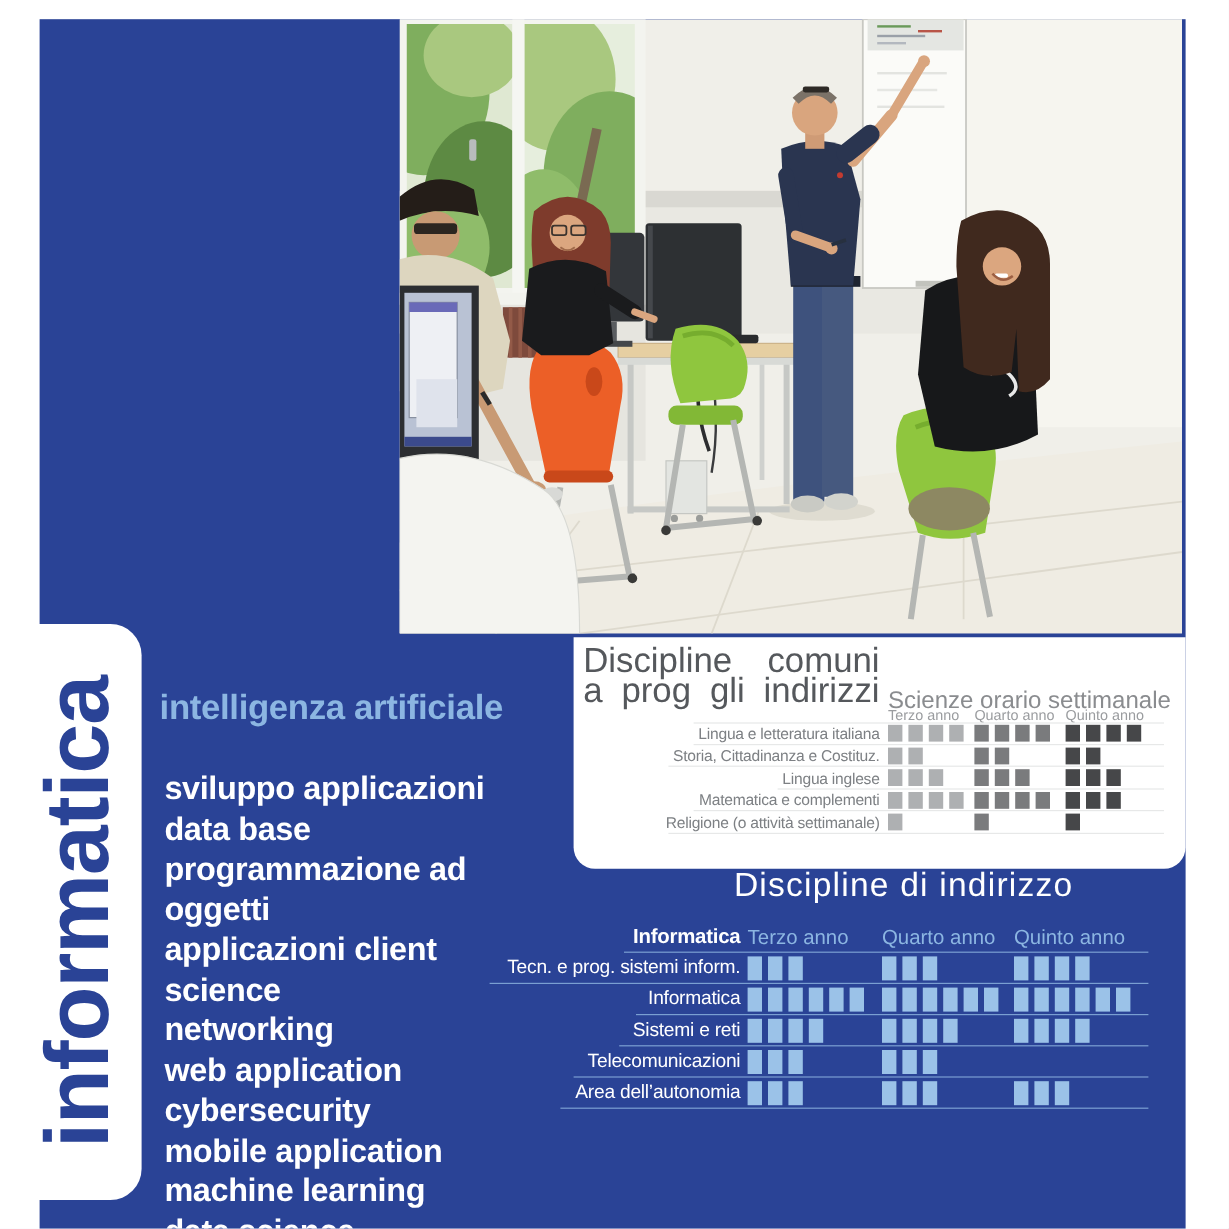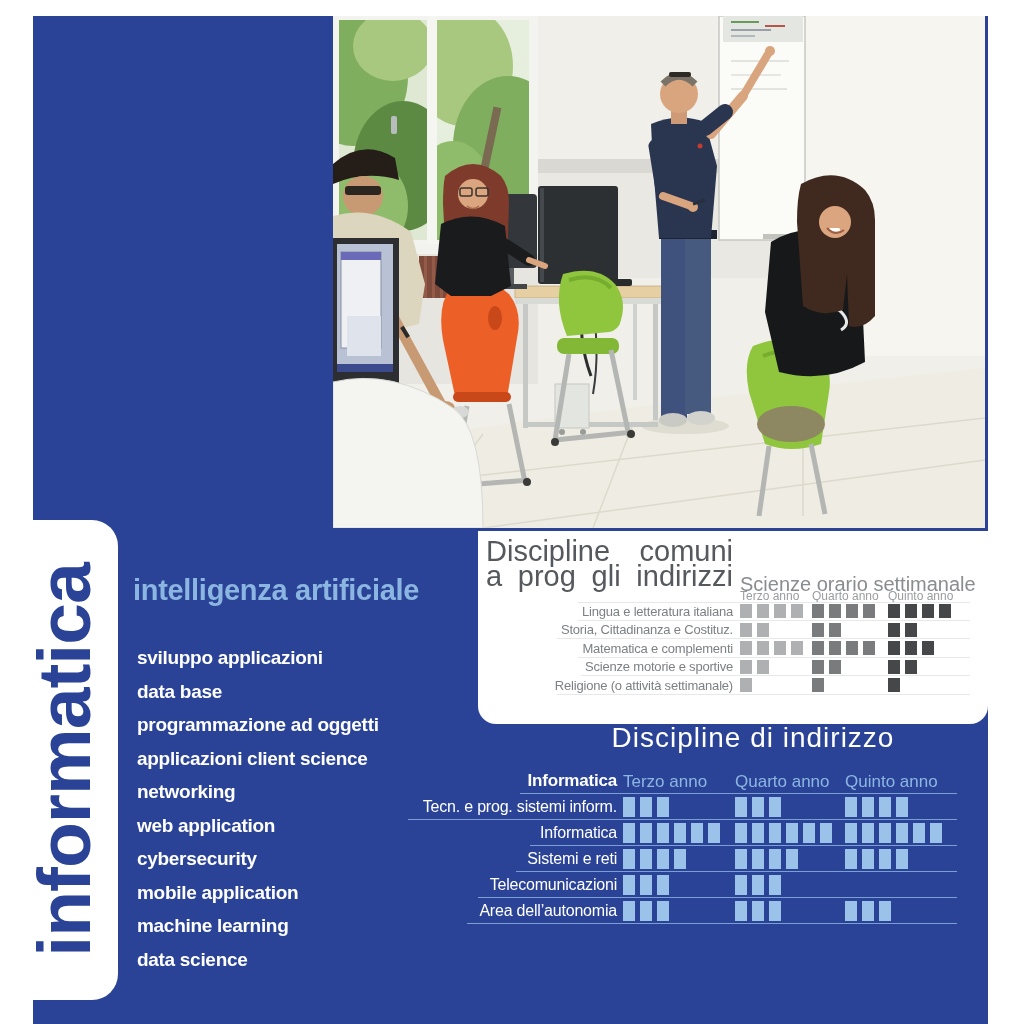--- a/index.html
+++ b/index.html
@@ -45,21 +45,21 @@
   .ind-row .sq{width:12px;height:20px;}
   .ind-row .sq-group{top:3px;}
   .ind-row .rule{background:rgba(150,190,230,0.75);}
   .ind-header .row-label{font-weight:700;font-size:17px;}
   .ind-year{position:absolute;font-size:17px;color:var(--light-blue);white-space:nowrap;top:4px;}
 
   
   .topics{position:absolute;left:100px;top:558px;width:330px;}
   .topics-highlight{margin:0;color:var(--light-blue);font-size:29px;font-weight:700;letter-spacing:-0.3px;}
   .topics-list{list-style:none;margin:34px 0 0 4px;padding:0;}
-  .topics-list li{color:#ffffff;font-size:19px;font-weight:700;line-height:33.5px;letter-spacing:-0.3px;}
+  .topics-list li{color:#ffffff;font-size:27px;font-weight:700;line-height:33.5px;letter-spacing:-0.3px;}
 
   
   .sidebar-tab{position:absolute;left:0;top:520px;width:118px;height:480px;background:#ffffff;
                border-radius:0 26px 26px 0;display:flex;align-items:center;justify-content:center;}
   .sidebar-tab span{transform:rotate(-90deg);white-space:nowrap;color:var(--blue);
                     font-size:75px;font-weight:700;letter-spacing:-1px;padding-top:10px;}
 </style>
 </head>
 <body>
 
@@ -295,55 +295,58 @@
               <i class="sq" style="background: rgb(122, 123, 125);"></i>
               <i class="sq" style="background: rgb(122, 123, 125);"></i>
             </div>
             <div class="sq-group" style="left: 410px;">
               <i class="sq" style="background: rgb(70, 71, 73);"></i>
               <i class="sq" style="background: rgb(70, 71, 73);"></i>
             </div>
             <em class="rule" style="left: 79px;"></em>
           </div>
           <div class="dc-row">
+            <span class="row-label"><span>Lingua inglese</span></span>
+            <div class="sq-group" style="left: 262px;">
+              <i class="sq" style="background: rgb(174, 176, 178);"></i>
+              <i class="sq" style="background: rgb(174, 176, 178);"></i>
+              <i class="sq" style="background: rgb(174, 176, 178);"></i>
+            </div>
+            <div class="sq-group" style="left: 334px;">
+              <i class="sq" style="background: rgb(122, 123, 125);"></i>
+              <i class="sq" style="background: rgb(122, 123, 125);"></i>
+              <i class="sq" style="background: rgb(122, 123, 125);"></i>
+            </div>
+            <div class="sq-group" style="left: 410px;">
+              <i class="sq" style="background: rgb(70, 71, 73);"></i>
+              <i class="sq" style="background: rgb(70, 71, 73);"></i>
+              <i class="sq" style="background: rgb(70, 71, 73);"></i>
+            </div>
+            <em class="rule" style="left: 170px;"></em>
+          </div>
+          <div class="dc-row">
             <span class="row-label"><span>Matematica e complementi</span></span>
             <div class="sq-group" style="left: 262px;">
               <i class="sq" style="background: rgb(174, 176, 178);"></i>
               <i class="sq" style="background: rgb(174, 176, 178);"></i>
               <i class="sq" style="background: rgb(174, 176, 178);"></i>
               <i class="sq" style="background: rgb(174, 176, 178);"></i>
             </div>
             <div class="sq-group" style="left: 334px;">
               <i class="sq" style="background: rgb(122, 123, 125);"></i>
               <i class="sq" style="background: rgb(122, 123, 125);"></i>
               <i class="sq" style="background: rgb(122, 123, 125);"></i>
               <i class="sq" style="background: rgb(122, 123, 125);"></i>
             </div>
             <div class="sq-group" style="left: 410px;">
               <i class="sq" style="background: rgb(70, 71, 73);"></i>
               <i class="sq" style="background: rgb(70, 71, 73);"></i>
               <i class="sq" style="background: rgb(70, 71, 73);"></i>
             </div>
             <em class="rule" style="left: 100px;"></em>
-          </div>
-          <div class="dc-row">
-            <span class="row-label"><span>Scienze motorie e sportive</span></span>
-            <div class="sq-group" style="left: 262px;">
-              <i class="sq" style="background: rgb(174, 176, 178);"></i>
-              <i class="sq" style="background: rgb(174, 176, 178);"></i>
-            </div>
-            <div class="sq-group" style="left: 334px;">
-              <i class="sq" style="background: rgb(122, 123, 125);"></i>
-              <i class="sq" style="background: rgb(122, 123, 125);"></i>
-            </div>
-            <div class="sq-group" style="left: 410px;">
-              <i class="sq" style="background: rgb(70, 71, 73);"></i>
-              <i class="sq" style="background: rgb(70, 71, 73);"></i>
-            </div>
-            <em class="rule" style="left: 103px;"></em>
           </div>
           <div class="dc-row">
             <span class="row-label"><span>Religione (o attività settimanale)</span></span>
             <div class="sq-group" style="left: 262px;">
               <i class="sq" style="background: rgb(174, 176, 178);"></i>
             </div>
             <div class="sq-group" style="left: 334px;">
               <i class="sq" style="background: rgb(122, 123, 125);"></i>
             </div>
             <div class="sq-group" style="left: 410px;">

